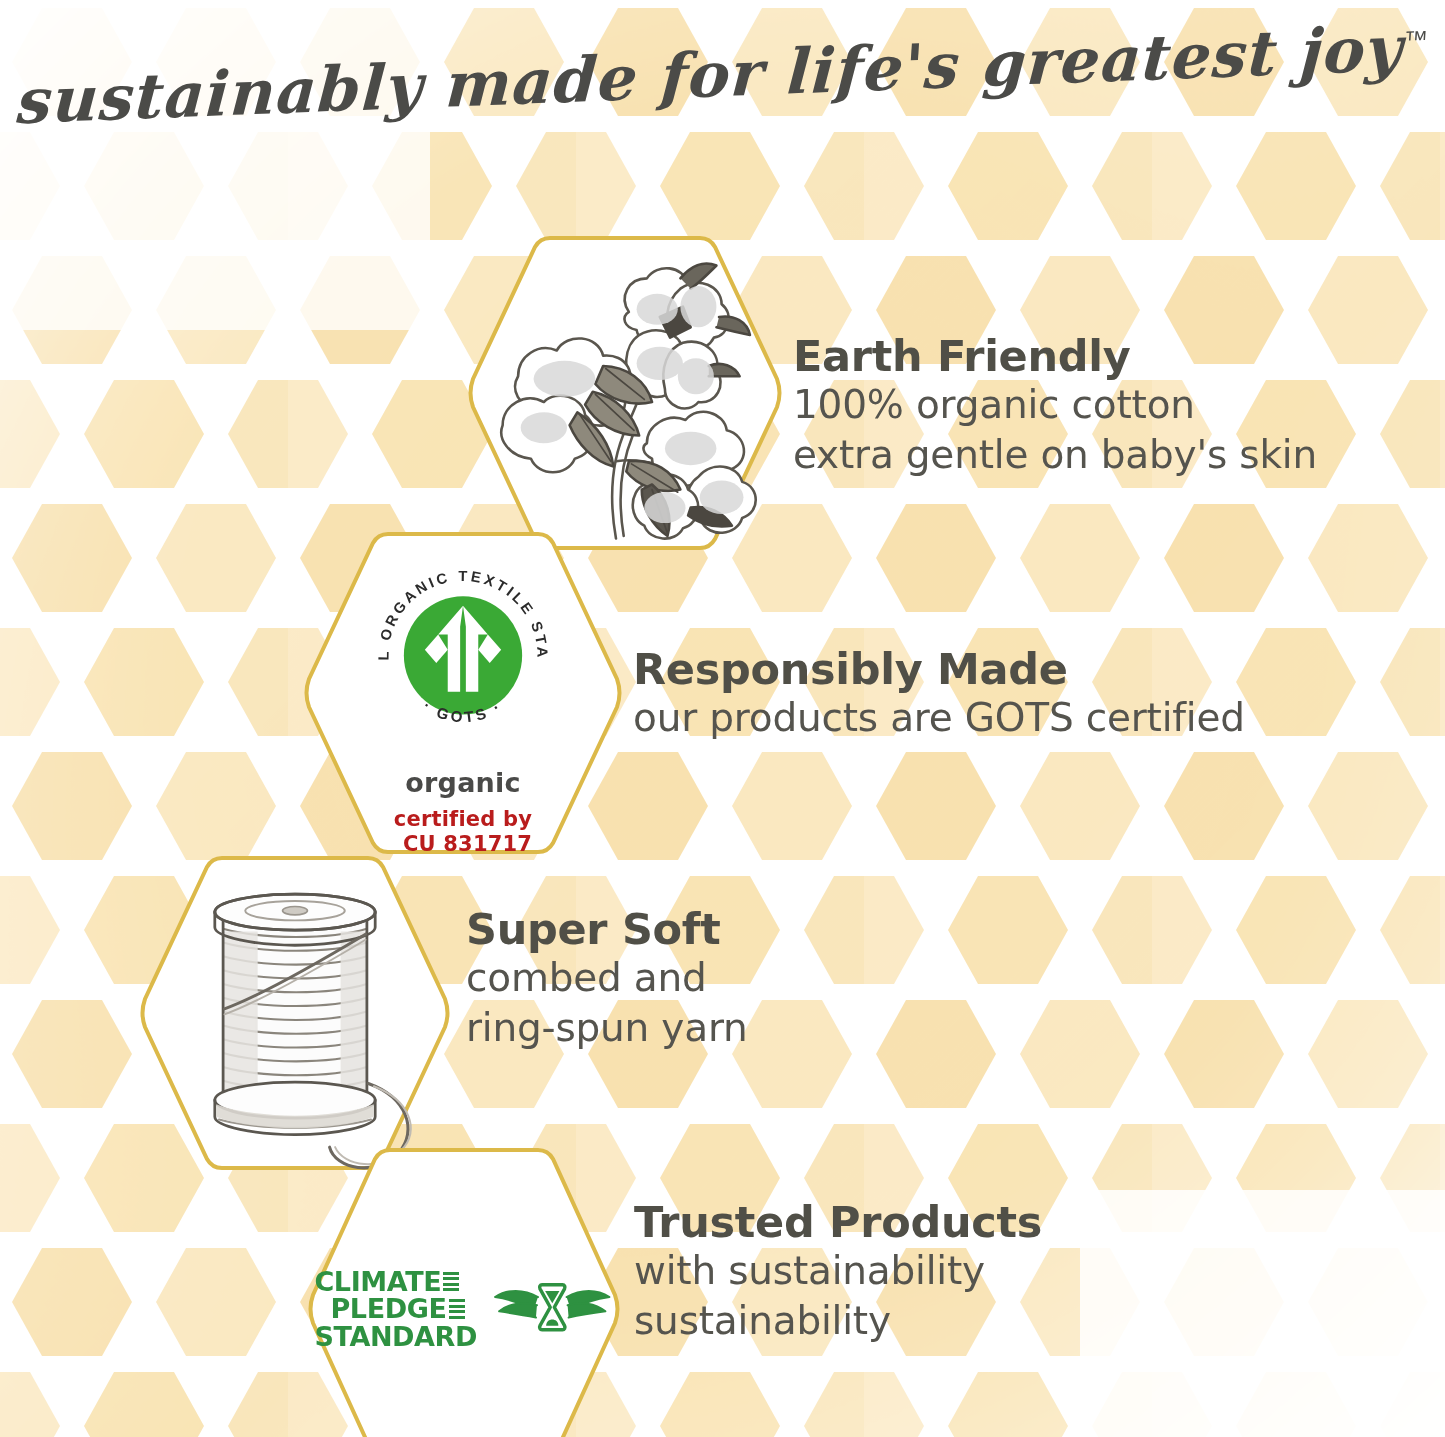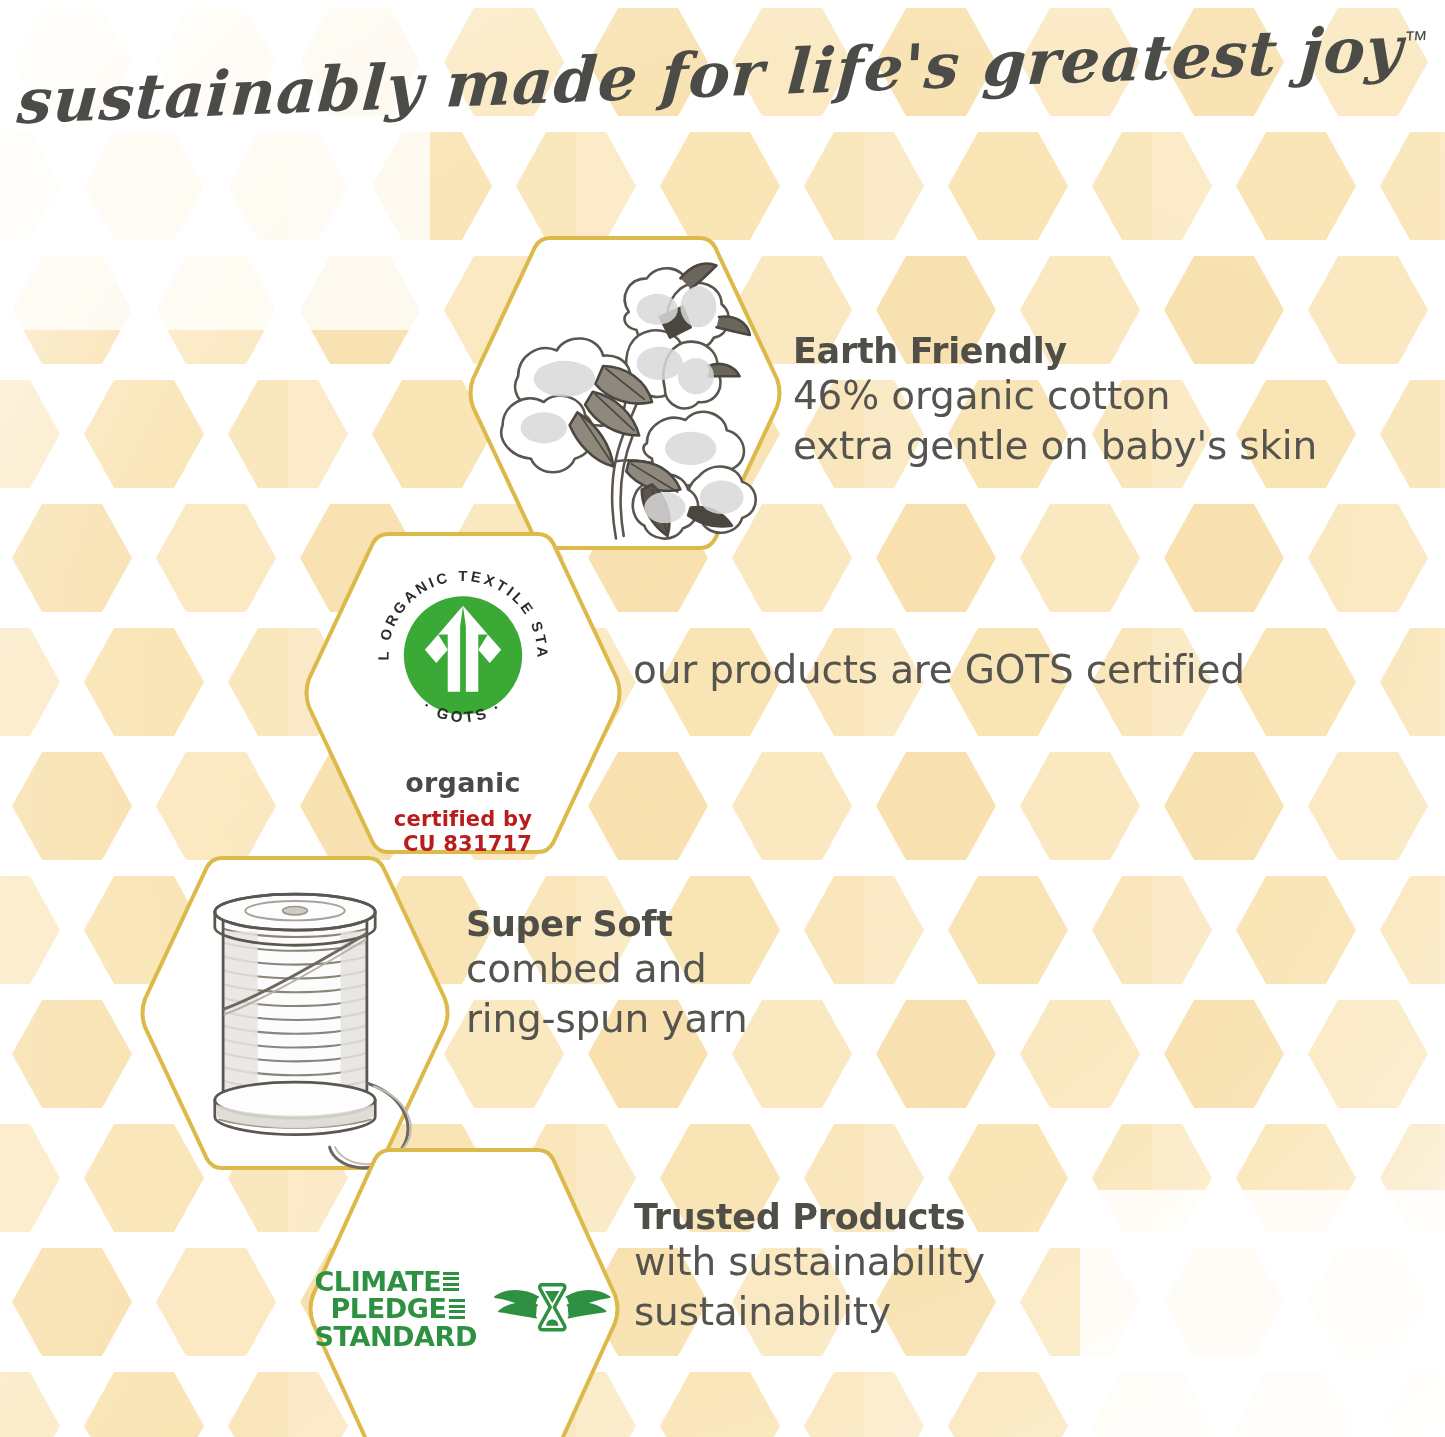--- a/index.html
+++ b/index.html
@@ -53,21 +53,21 @@
     position:absolute;inset:0;
     display:flex;align-items:center;justify-content:center;
     flex-direction:column;
   }
 
   
   .block{position:absolute;z-index:5;}
   .block .title{
     font-family:"DejaVu Sans", sans-serif;
     font-weight:700;
-    font-size:35px;
+    font-size:43px;
     color:#504f47;
     line-height:1.12;
     letter-spacing:-0.3px;
     white-space:nowrap;
   }
   .block .line{
     font-family:"DejaVu Sans", sans-serif;
     font-weight:400;
     font-size:39px;
     color:#55544e;
@@ -372,25 +372,26 @@
             <path d="M 74 28 C 88 20 104 20 116 28 C 102 30 90 34 78 40" fill="#2e9141" stroke="#2e9141" stroke-width="2"></path>
             <path d="M 75 36 C 88 32 102 34 112 42 C 98 44 86 46 76 48" fill="#2e9141" stroke="#2e9141" stroke-width="2"></path>
           </g>
         </svg>
       </div>
     </div>
   </div>
 
   <div class="block" style="left:793px;top:332px;">
     <div class="title">Earth Friendly</div>
-    <div class="line">46% organic cotton</div>
+    <div class="line">100% organic cotton</div>
     <div class="line">extra gentle on baby's skin</div>
   </div>
 
   <div class="block" style="left:633px;top:645px;">
+    <div class="title">Responsibly Made</div>
     <div class="line">our products are GOTS certified</div>
   </div>
 
   <div class="block" style="left:466px;top:905px;">
     <div class="title">Super Soft</div>
     <div class="line">combed and</div>
     <div class="line">ring-spun yarn</div>
   </div>
 
   <div class="block" style="left:634px;top:1198px;">

